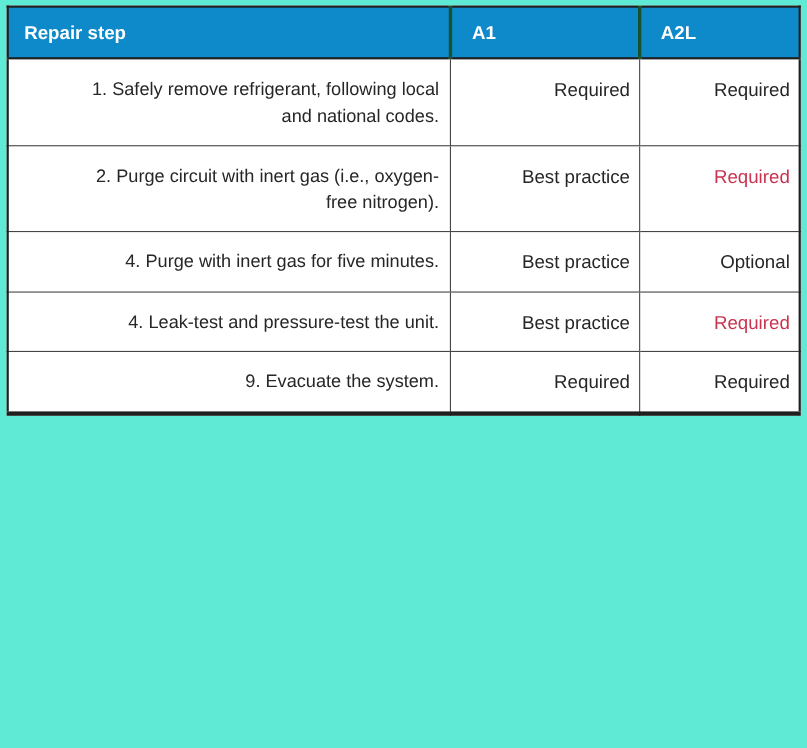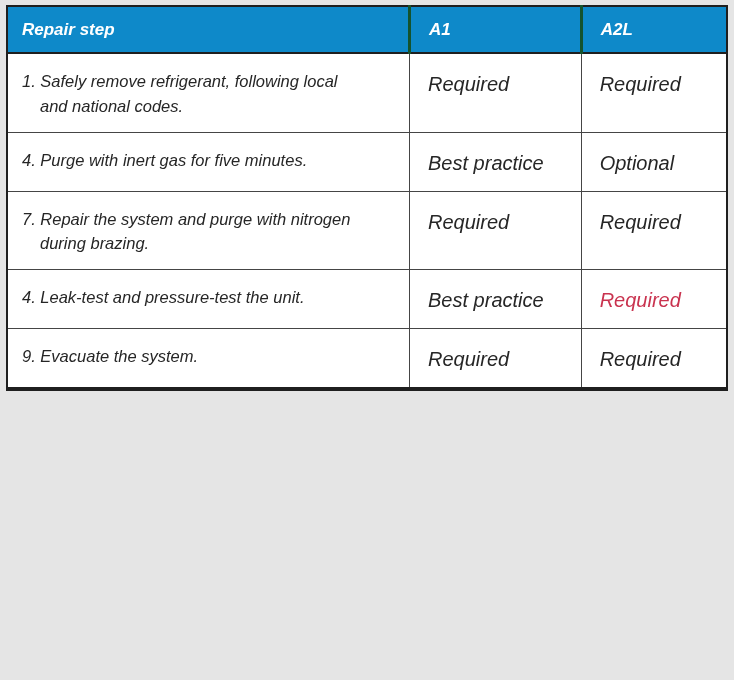--- a/index.html
+++ b/index.html
@@ -14,23 +14,22 @@
   * { box-sizing: border-box; margin: 0; padding: 0; }
   html, body {
     background: #ffffff;
     font-family: "Liberation Sans", sans-serif;
     color: var(--body-text);
   }
   .page {
     width: 734px;
     height: 680px;
     padding: 5px 6px 6px 6px;
-    background: #e5e5e5;
+    background: #5eead4;
     overflow: hidden;
-    font-style: italic;
   }
   table.repair-table {
     width: 722px;
     border-collapse: collapse;
     border: 2px solid var(--outer-border);
     border-bottom-width: 4px;
     background: var(--cell-bg);
   }
   
   col.col-step { width: 404px; }
@@ -54,31 +53,32 @@
     padding-left: 18px;
   }
 
   
   tbody td {
     vertical-align: top;
     font-size: 16.5px;
     line-height: 1.5;
     border-top: 1.5px solid var(--grid);
     background: var(--cell-bg);
+    text-align: right;
   }
   tbody tr:first-child td { border-top: none; }
   td.cell-step {
     padding: 15px 10px 13px 32px;
     text-indent: -18px;
     white-space: pre-line;
     border-right: 1.5px solid var(--grid);
   }
   td.cell-val {
     padding: 15px 8px 13px 18px;
-    font-size: 20px;
+    font-size: 17px;
   }
   td.cell-a1 { border-right: 1.5px solid var(--grid); }
   td.cell-val.highlight { color: var(--highlight); }
 </style>
 </head>
 <body>
 
 <div class="page">
   <table class="repair-table">
     <colgroup>
@@ -94,29 +94,29 @@
       </tr>
     </thead>
     <tbody id="table-body">
         <tr>
           <td class="cell-step">1. Safely remove refrigerant, following local
 and national codes.</td>
           <td class="cell-val cell-a1">Required</td>
           <td class="cell-val cell-a2l">Required</td>
         </tr>
         <tr>
+          <td class="cell-step">2. Purge circuit with inert gas (i.e., oxygen-
+free nitrogen).</td>
+          <td class="cell-val cell-a1">Best practice</td>
+          <td class="cell-val cell-a2l highlight">Required</td>
+        </tr>
+        <tr>
           <td class="cell-step">4. Purge with inert gas for five minutes.</td>
           <td class="cell-val cell-a1">Best practice</td>
           <td class="cell-val cell-a2l">Optional</td>
-        </tr>
-        <tr>
-          <td class="cell-step">7. Repair the system and purge with nitrogen
-during brazing.</td>
-          <td class="cell-val cell-a1">Required</td>
-          <td class="cell-val cell-a2l">Required</td>
         </tr>
         <tr>
           <td class="cell-step">4. Leak-test and pressure-test the unit.</td>
           <td class="cell-val cell-a1">Best practice</td>
           <td class="cell-val cell-a2l highlight">Required</td>
         </tr>
         <tr>
           <td class="cell-step">9. Evacuate the system.</td>
           <td class="cell-val cell-a1">Required</td>
           <td class="cell-val cell-a2l">Required</td>

